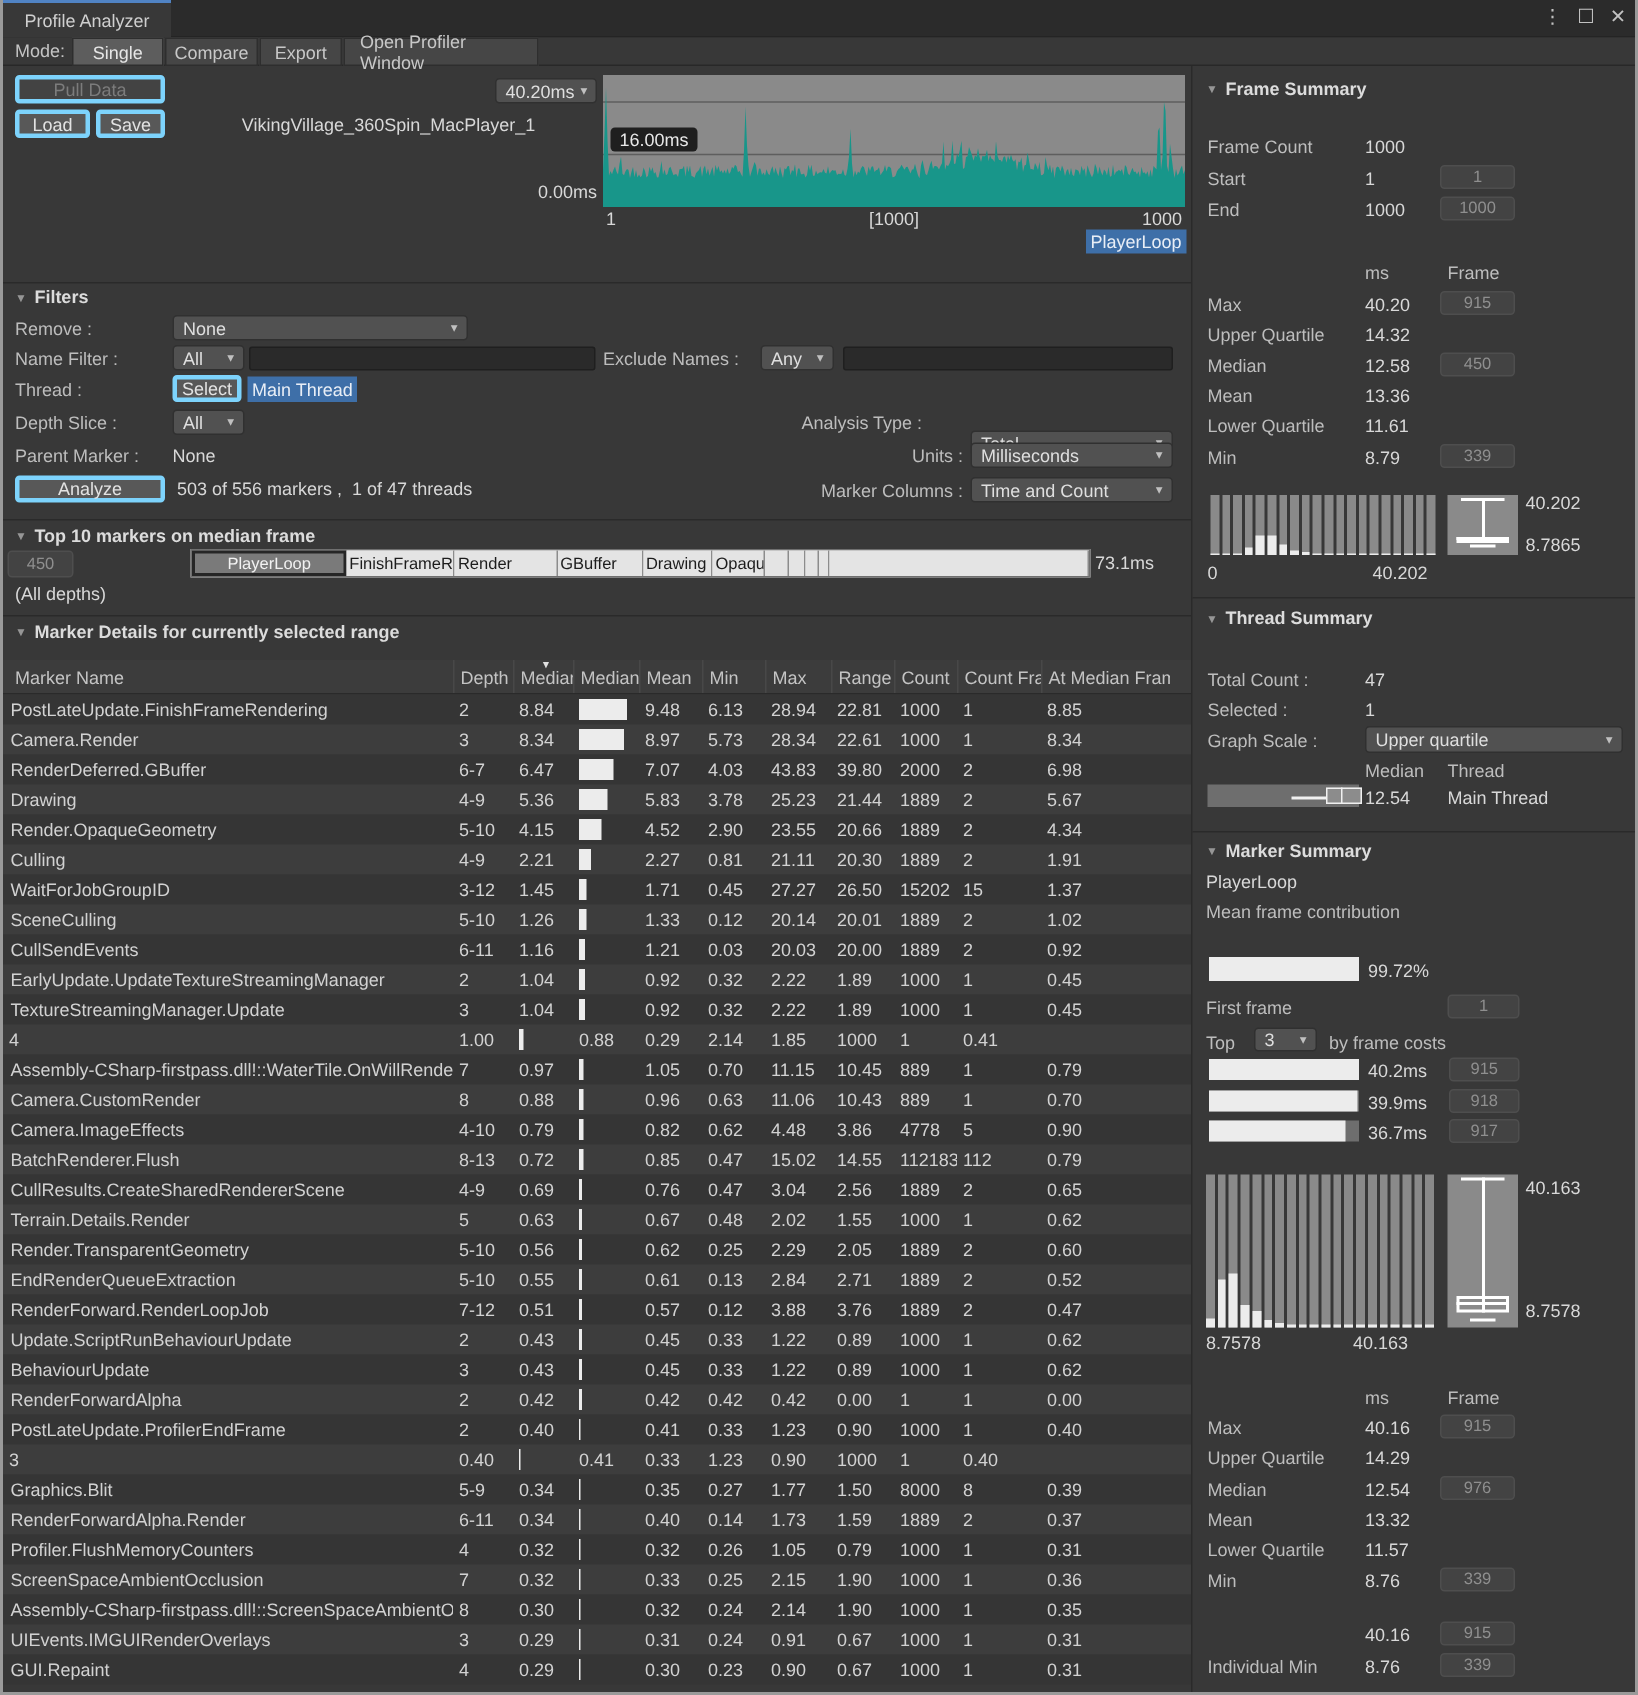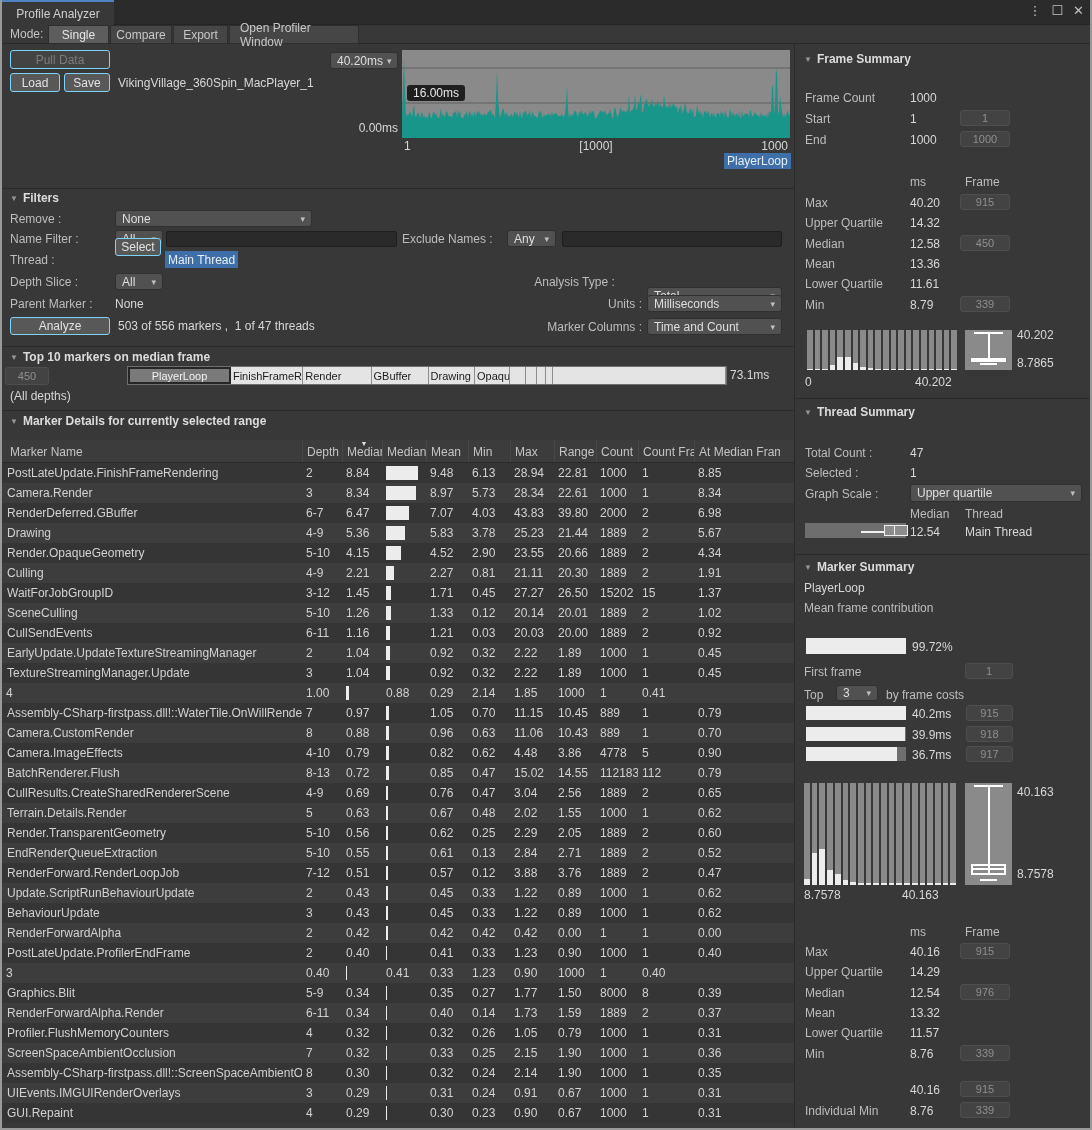--- a/index.html
+++ b/index.html
@@ -16,21 +16,21 @@
        display:flex;align-items:center;justify-content:center;color:#cfcfcf;}
   .tb-icons{position:absolute;right:6px;top:3px;display:flex;gap:10px;color:#c2c2c2;font-size:13px;}
   .tb-icons span{cursor:default;}
   
   .modebar{position:absolute;left:0;top:25px;width:100%;height:19px;background:#383838;border-bottom:1px solid #282828;}
   .mode-lbl{position:absolute;left:8px;top:2px;color:#c4c4c4;}
   .mbtn{position:absolute;top:0;height:19px;background:#464646;border:1px solid #2e2e2e;color:#c8c8c8;
         display:flex;align-items:center;justify-content:center;padding:0 10px;}
   .mbtn.active{background:#5d5d5d;color:#e6e6e6;}
   
-  .btn{background:#585858;border:1px solid #7dd3fc;border-radius:3px;color:#e2e2e2;
+  .btn{background:#585858;border:3px solid #7dd3fc;border-radius:3px;color:#e2e2e2;
        display:flex;align-items:center;justify-content:center;}
   .btn.disabled{background:#434343;color:#7c7c7c;}
   .dd{background:#515151;border:1px solid #303030;border-radius:3px;color:#dfdfdf;
       display:flex;align-items:center;padding:0 6px;white-space:nowrap;overflow:hidden;}
   .dd::after{content:"▾";margin-left:auto;color:#c0c0c0;font-size:9px;padding-left:4px;}
   .inp{background:#2a2a2a;border:1px solid #1f1f1f;border-radius:2px;height:16px;}
   .chip{background:#434343;border:1px solid #4e4e4e;border-radius:3px;color:#8f8f8f;
         display:flex;align-items:center;justify-content:center;font-size:11px;}
   .sechdr{font-weight:bold;color:#dcdcdc;}
   .sechdr::before{content:"▼";color:#969696;font-size:8px;margin-right:5px;vertical-align:1px;}
@@ -105,21 +105,21 @@
     <div class="mbtn active" style="left:46px;width:61px;">Single</div>
     <div class="mbtn" style="left:108px;width:62px;">Compare</div>
     <div class="mbtn" style="left:171px;width:55px;">Export</div>
     <div class="mbtn" style="left:227px;width:130px;">Open Profiler Window</div>
   </div>
 
   <div class="abs btn disabled" style="left:8px;top:50px;width:100px;height:19px;">Pull Data</div>
   <div class="abs dd" style="left:328px;top:52px;width:68px;height:17px;">40.20ms</div>
   <div class="abs btn" style="left:8px;top:73px;width:50px;height:19px;">Load</div>
   <div class="abs btn" style="left:62px;top:73px;width:46px;height:19px;">Save</div>
-  <div class="abs val" style="left:116px;top:76px;width:282px;overflow:hidden;white-space:nowrap;">VikingVillage_360Spin_MacPlayer_1</div>
+  <div class="abs val" style="left:116px;top:76px;width:282px;overflow:hidden;white-space:nowrap;text-align:center;">VikingVillage_360Spin_MacPlayer_1</div>
 
   <div class="chart">
     <svg id="timeline-svg" width="388" height="88">
         <line x1="0" x2="388" y1="53.0" y2="53.0" stroke="#5e5e5e" stroke-width="1"></line>
         <line x1="0" x2="388" y1="18.0" y2="18.0" stroke="#5e5e5e" stroke-width="1"></line>
         <polygon points="0,88 0,63.4 1,39.2 2,8.3 3,43.4 4,67.1 5,64.0 6,66.2 7,63.1 8,61.0 9,64.5 10,66.4 11,59.3 12,54.5 13,65.9 14,66.9 15,64.2 16,62.6 17,63.3 18,68.6 19,64.5 20,61.3 21,68.2 22,63.4 23,68.4 24,66.3 25,68.1 26,67.0 27,61.7 28,64.0 29,68.4 30,67.1 31,61.2 32,64.3 33,61.5 34,65.8 35,64.7 36,68.3 37,68.2 38,63.7 39,57.4 40,66.5 41,63.0 42,66.8 43,66.0 44,62.1 45,61.1 46,64.2 47,66.8 48,66.1 49,66.1 50,68.0 51,62.8 52,62.6 53,62.5 54,60.5 55,67.9 56,60.3 57,64.8 58,60.3 59,67.4 60,67.7 61,68.5 62,65.5 63,64.4 64,63.3 65,60.7 66,68.0 67,62.3 68,60.4 69,66.2 70,62.4 71,67.1 72,64.1 73,61.4 74,67.6 75,59.9 76,63.7 77,60.6 78,64.8 79,63.5 80,65.7 81,63.4 82,65.8 83,62.2 84,66.0 85,64.7 86,61.2 87,62.5 88,59.9 89,60.8 90,64.8 91,63.8 92,66.0 93,67.8 94,50.6 95,21.1 96,47.1 97,60.7 98,67.8 99,64.5 100,61.4 101,58.0 102,60.1 103,67.1 104,62.4 105,62.5 106,66.7 107,65.0 108,67.2 109,62.9 110,65.7 111,66.8 112,63.1 113,60.8 114,65.8 115,61.7 116,65.2 117,67.5 118,61.0 119,65.4 120,68.6 121,62.2 122,63.0 123,60.9 124,60.6 125,66.8 126,63.3 127,64.3 128,59.5 129,68.2 130,62.4 131,62.4 132,66.1 133,66.2 134,65.7 135,68.4 136,66.7 137,59.9 138,63.6 139,59.9 140,67.2 141,67.1 142,63.7 143,66.1 144,65.2 145,64.8 146,65.0 147,62.6 148,65.1 149,65.7 150,60.8 151,65.8 152,64.3 153,63.3 154,63.8 155,63.5 156,66.6 157,65.8 158,66.0 159,65.8 160,62.8 161,66.7 162,67.2 163,62.5 164,54.5 165,35.8 166,59.2 167,68.3 168,63.6 169,66.8 170,64.4 171,65.3 172,62.4 173,60.6 174,61.5 175,64.8 176,67.3 177,61.0 178,64.0 179,61.2 180,60.8 181,64.7 182,63.5 183,63.2 184,61.5 185,66.8 186,65.2 187,63.8 188,60.0 189,64.3 190,61.1 191,61.2 192,62.1 193,68.2 194,68.0 195,67.2 196,64.2 197,62.7 198,61.9 199,59.9 200,61.5 201,63.1 202,61.3 203,61.1 204,63.4 205,65.6 206,63.0 207,63.0 208,59.2 209,63.4 210,66.8 211,68.9 212,60.3 213,56.7 214,61.5 215,66.0 216,66.8 217,63.5 218,59.6 219,57.1 220,62.6 221,60.6 222,60.7 223,61.4 224,63.0 225,60.6 226,58.9 227,44.4 228,63.3 229,59.9 230,60.8 231,59.0 232,56.2 233,43.8 234,59.4 235,59.0 236,52.4 237,54.8 238,49.3 239,43.8 240,62.6 241,61.9 242,54.7 243,54.2 244,48.0 245,50.6 246,53.5 247,57.2 248,53.5 249,54.7 250,48.9 251,54.4 252,58.0 253,53.9 254,54.4 255,53.9 256,49.8 257,57.5 258,53.3 259,55.8 260,56.4 261,58.0 262,44.2 263,54.0 264,56.6 265,56.7 266,58.0 267,54.7 268,54.1 269,58.5 270,53.6 271,56.6 272,53.0 273,56.6 274,57.9 275,56.1 276,63.7 277,57.7 278,58.2 279,55.0 280,64.6 281,60.3 282,59.8 283,51.7 284,57.0 285,62.9 286,62.6 287,63.4 288,58.6 289,60.6 290,63.3 291,57.8 292,66.9 293,66.6 294,65.5 295,54.6 296,60.3 297,63.5 298,59.7 299,65.7 300,61.0 301,68.8 302,62.0 303,61.0 304,61.7 305,64.3 306,60.3 307,62.9 308,67.4 309,63.8 310,62.7 311,66.8 312,61.9 313,66.5 314,67.5 315,62.8 316,63.3 317,63.8 318,66.8 319,60.5 320,64.0 321,62.1 322,68.2 323,60.2 324,63.5 325,66.1 326,68.2 327,65.8 328,59.1 329,61.9 330,66.4 331,61.0 332,64.6 333,67.0 334,63.0 335,64.2 336,67.0 337,61.1 338,67.9 339,67.4 340,59.9 341,66.8 342,64.5 343,64.2 344,63.2 345,64.4 346,62.7 347,67.2 348,60.0 349,61.3 350,65.6 351,66.8 352,64.1 353,61.9 354,64.7 355,64.4 356,66.4 357,64.2 358,68.3 359,61.1 360,65.4 361,64.9 362,66.4 363,64.2 364,68.3 365,62.8 366,68.1 367,60.7 368,61.9 369,62.9 370,37.3 371,35.0 372,63.4 373,54.7 374,18.0 375,23.9 376,60.6 377,64.7 378,45.8 379,54.2 380,62.4 381,68.6 382,62.6 383,67.0 384,65.4 385,62.3 386,60.4 387,66.2 388,63.2 388,88" fill="#18968a"></polygon>
       </svg>
     <div class="tooltip" style="left:5px;top:35px;">16.00ms</div>
   </div>
   <div class="abs val" style="left:348px;top:121px;width:48px;text-align:right;">0.00ms</div>
@@ -132,21 +132,21 @@
   <div class="abs sechdr" style="left:8px;top:191px;">Filters</div>
   <div class="abs lbl" style="left:8px;top:212px;">Remove :</div>
   <div class="abs dd" style="left:113px;top:210px;width:197px;height:17px;">None</div>
   <div class="abs lbl" style="left:8px;top:232px;">Name Filter :</div>
   <div class="abs dd" style="left:113px;top:230px;width:48px;height:17px;">All</div>
   <div class="abs inp" style="left:164px;top:231px;width:231px;"></div>
   <div class="abs lbl" style="left:400px;top:232px;">Exclude Names :</div>
   <div class="abs dd" style="left:505px;top:230px;width:49px;height:17px;">Any</div>
   <div class="abs inp" style="left:560px;top:231px;width:220px;"></div>
   <div class="abs lbl" style="left:8px;top:253px;">Thread :</div>
-  <div class="abs btn" style="left:113px;top:238px;width:46px;height:18px;">Select</div>
+  <div class="abs btn" style="left:113px;top:250px;width:46px;height:18px;">Select</div>
   <div class="abs hl" style="left:163px;top:251px;height:17px;display:flex;align-items:center;">Main Thread</div>
   <div class="abs lbl" style="left:8px;top:275px;">Depth Slice :</div>
   <div class="abs dd" style="left:113px;top:273px;width:48px;height:17px;">All</div>
   <div class="abs lbl" style="left:505px;top:275px;width:135px;text-align:center;">Analysis Type :</div>
   <div class="abs dd" style="left:645px;top:287px;width:135px;height:17px;">Total</div>
   <div class="abs lbl" style="left:8px;top:297px;">Parent Marker :</div>
   <div class="abs val" style="left:113px;top:297px;">None</div>
   <div class="abs lbl" style="left:505px;top:297px;width:135px;text-align:right;">Units :</div>
   <div class="abs dd" style="left:645px;top:295px;width:135px;height:17px;">Milliseconds</div>
   <div class="abs btn" style="left:8px;top:317px;width:100px;height:18px;">Analyze</div>

